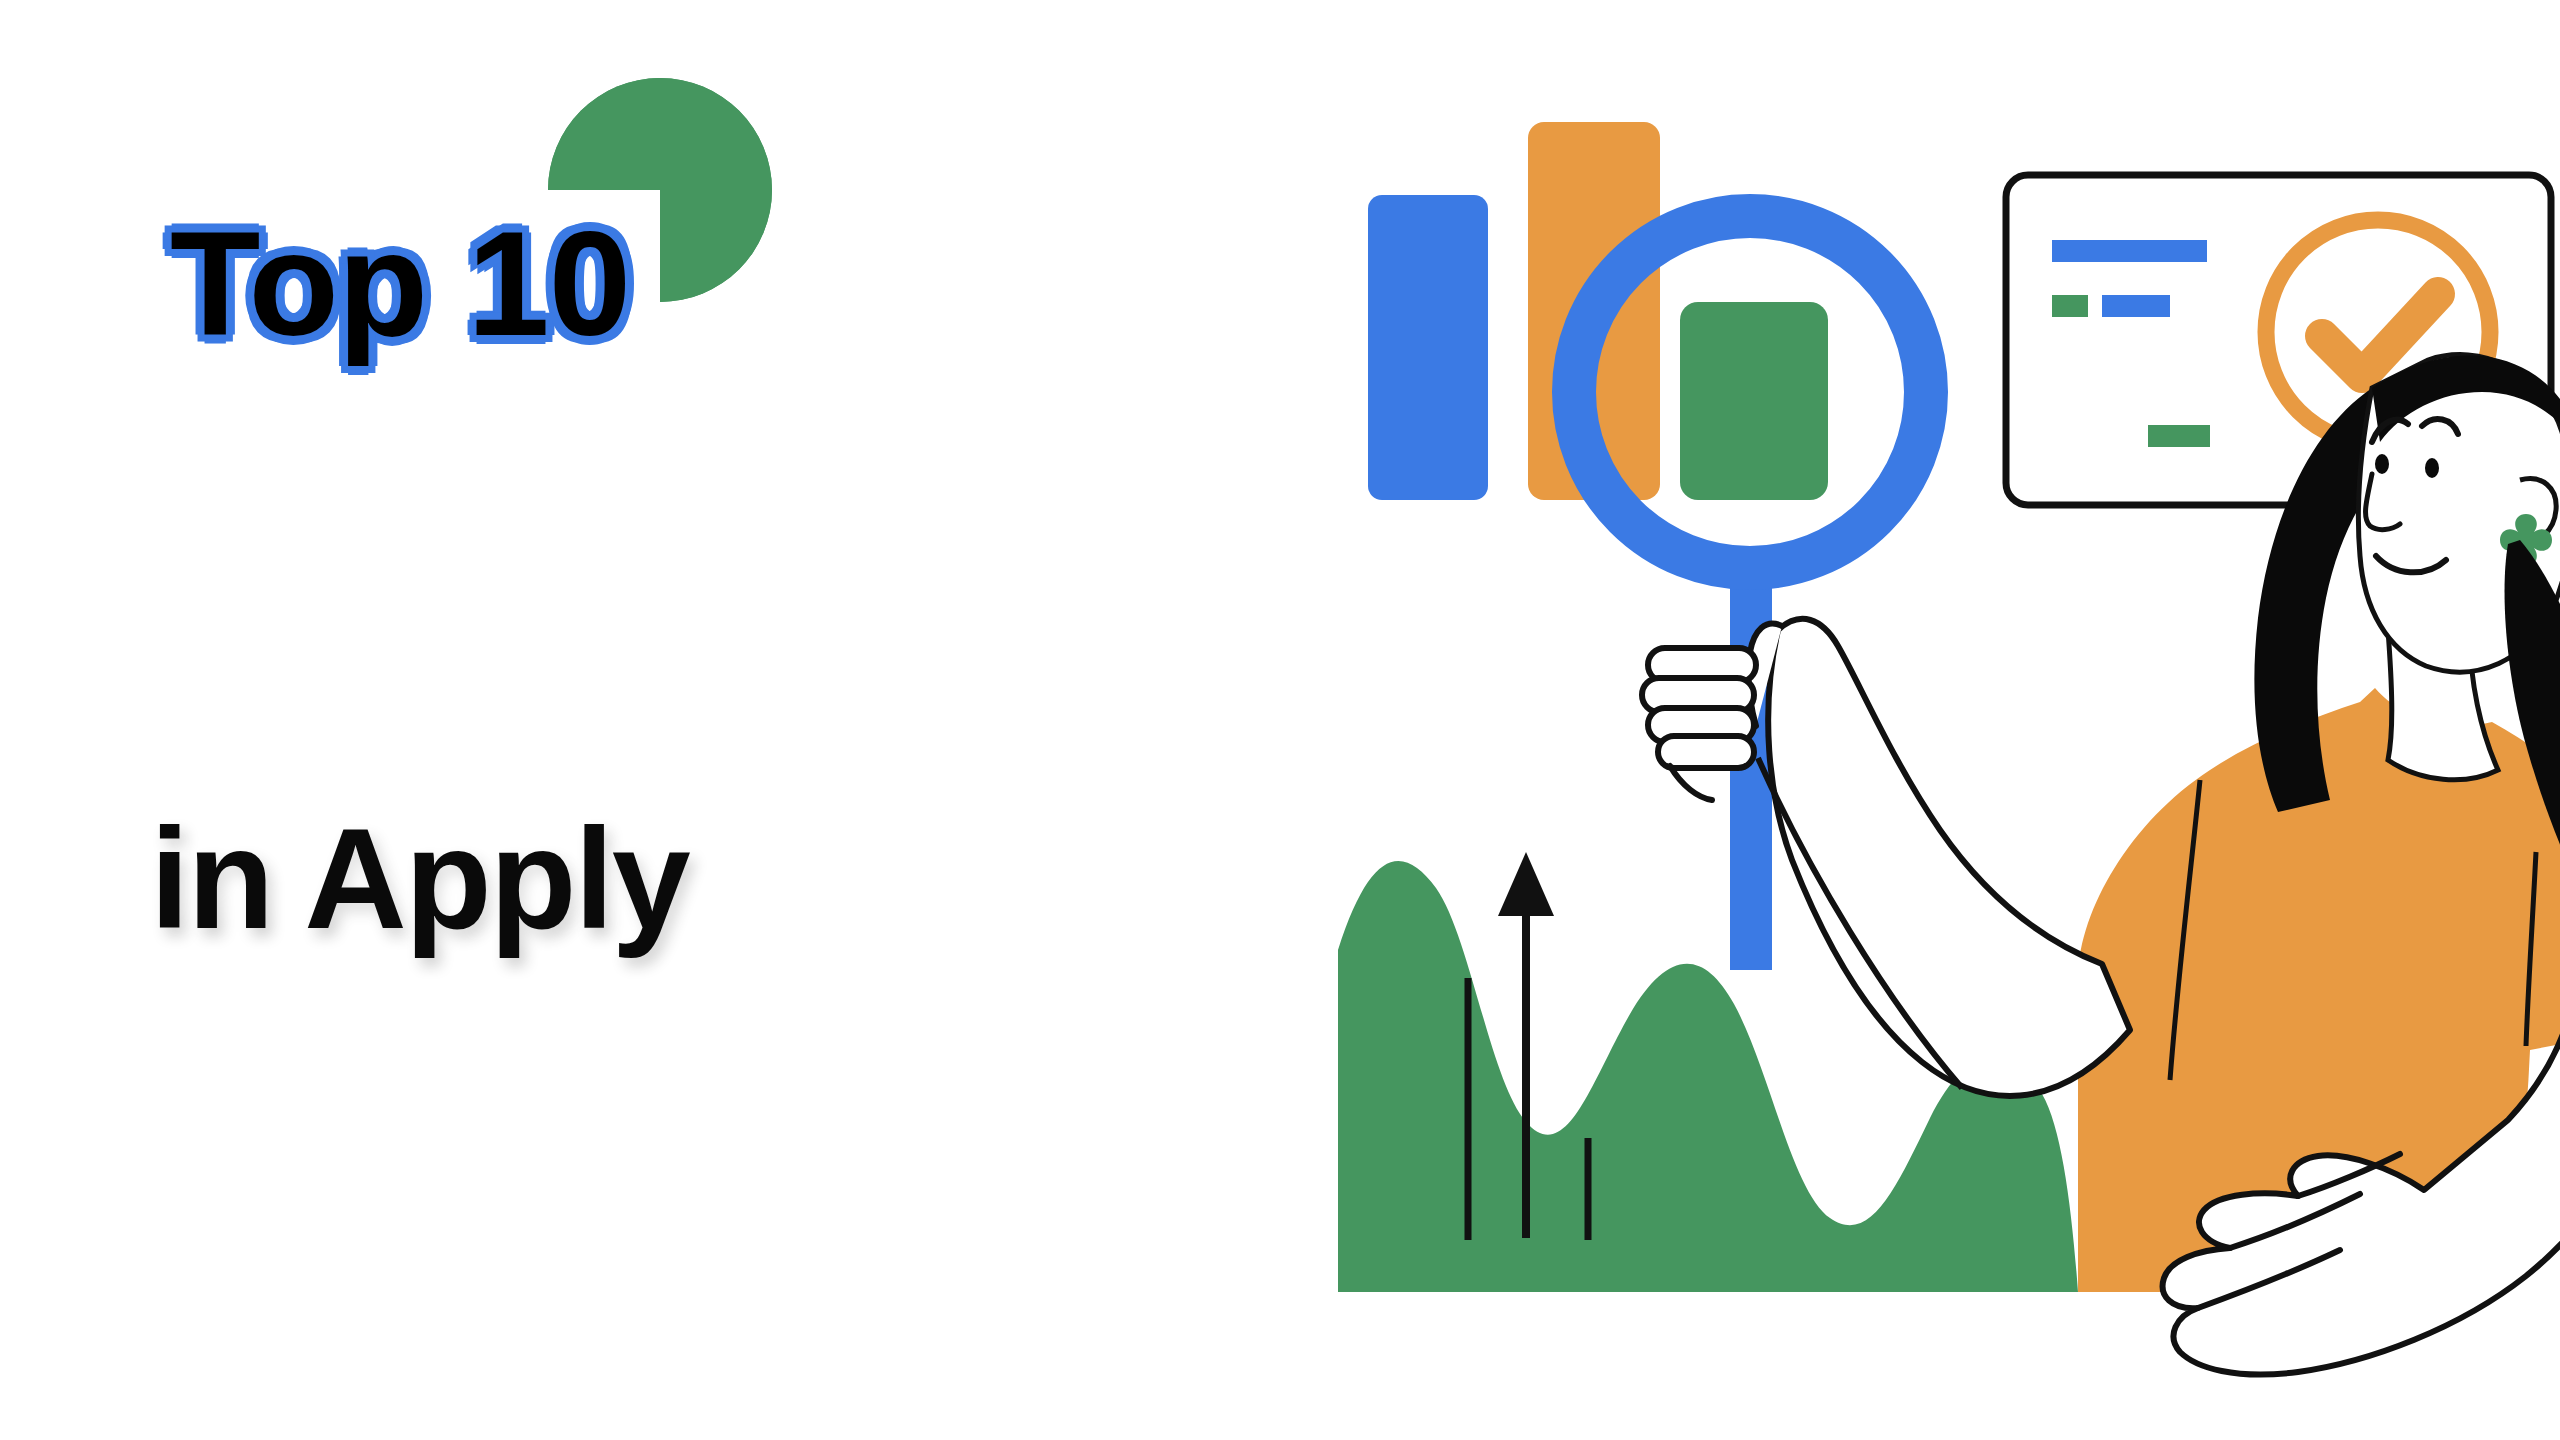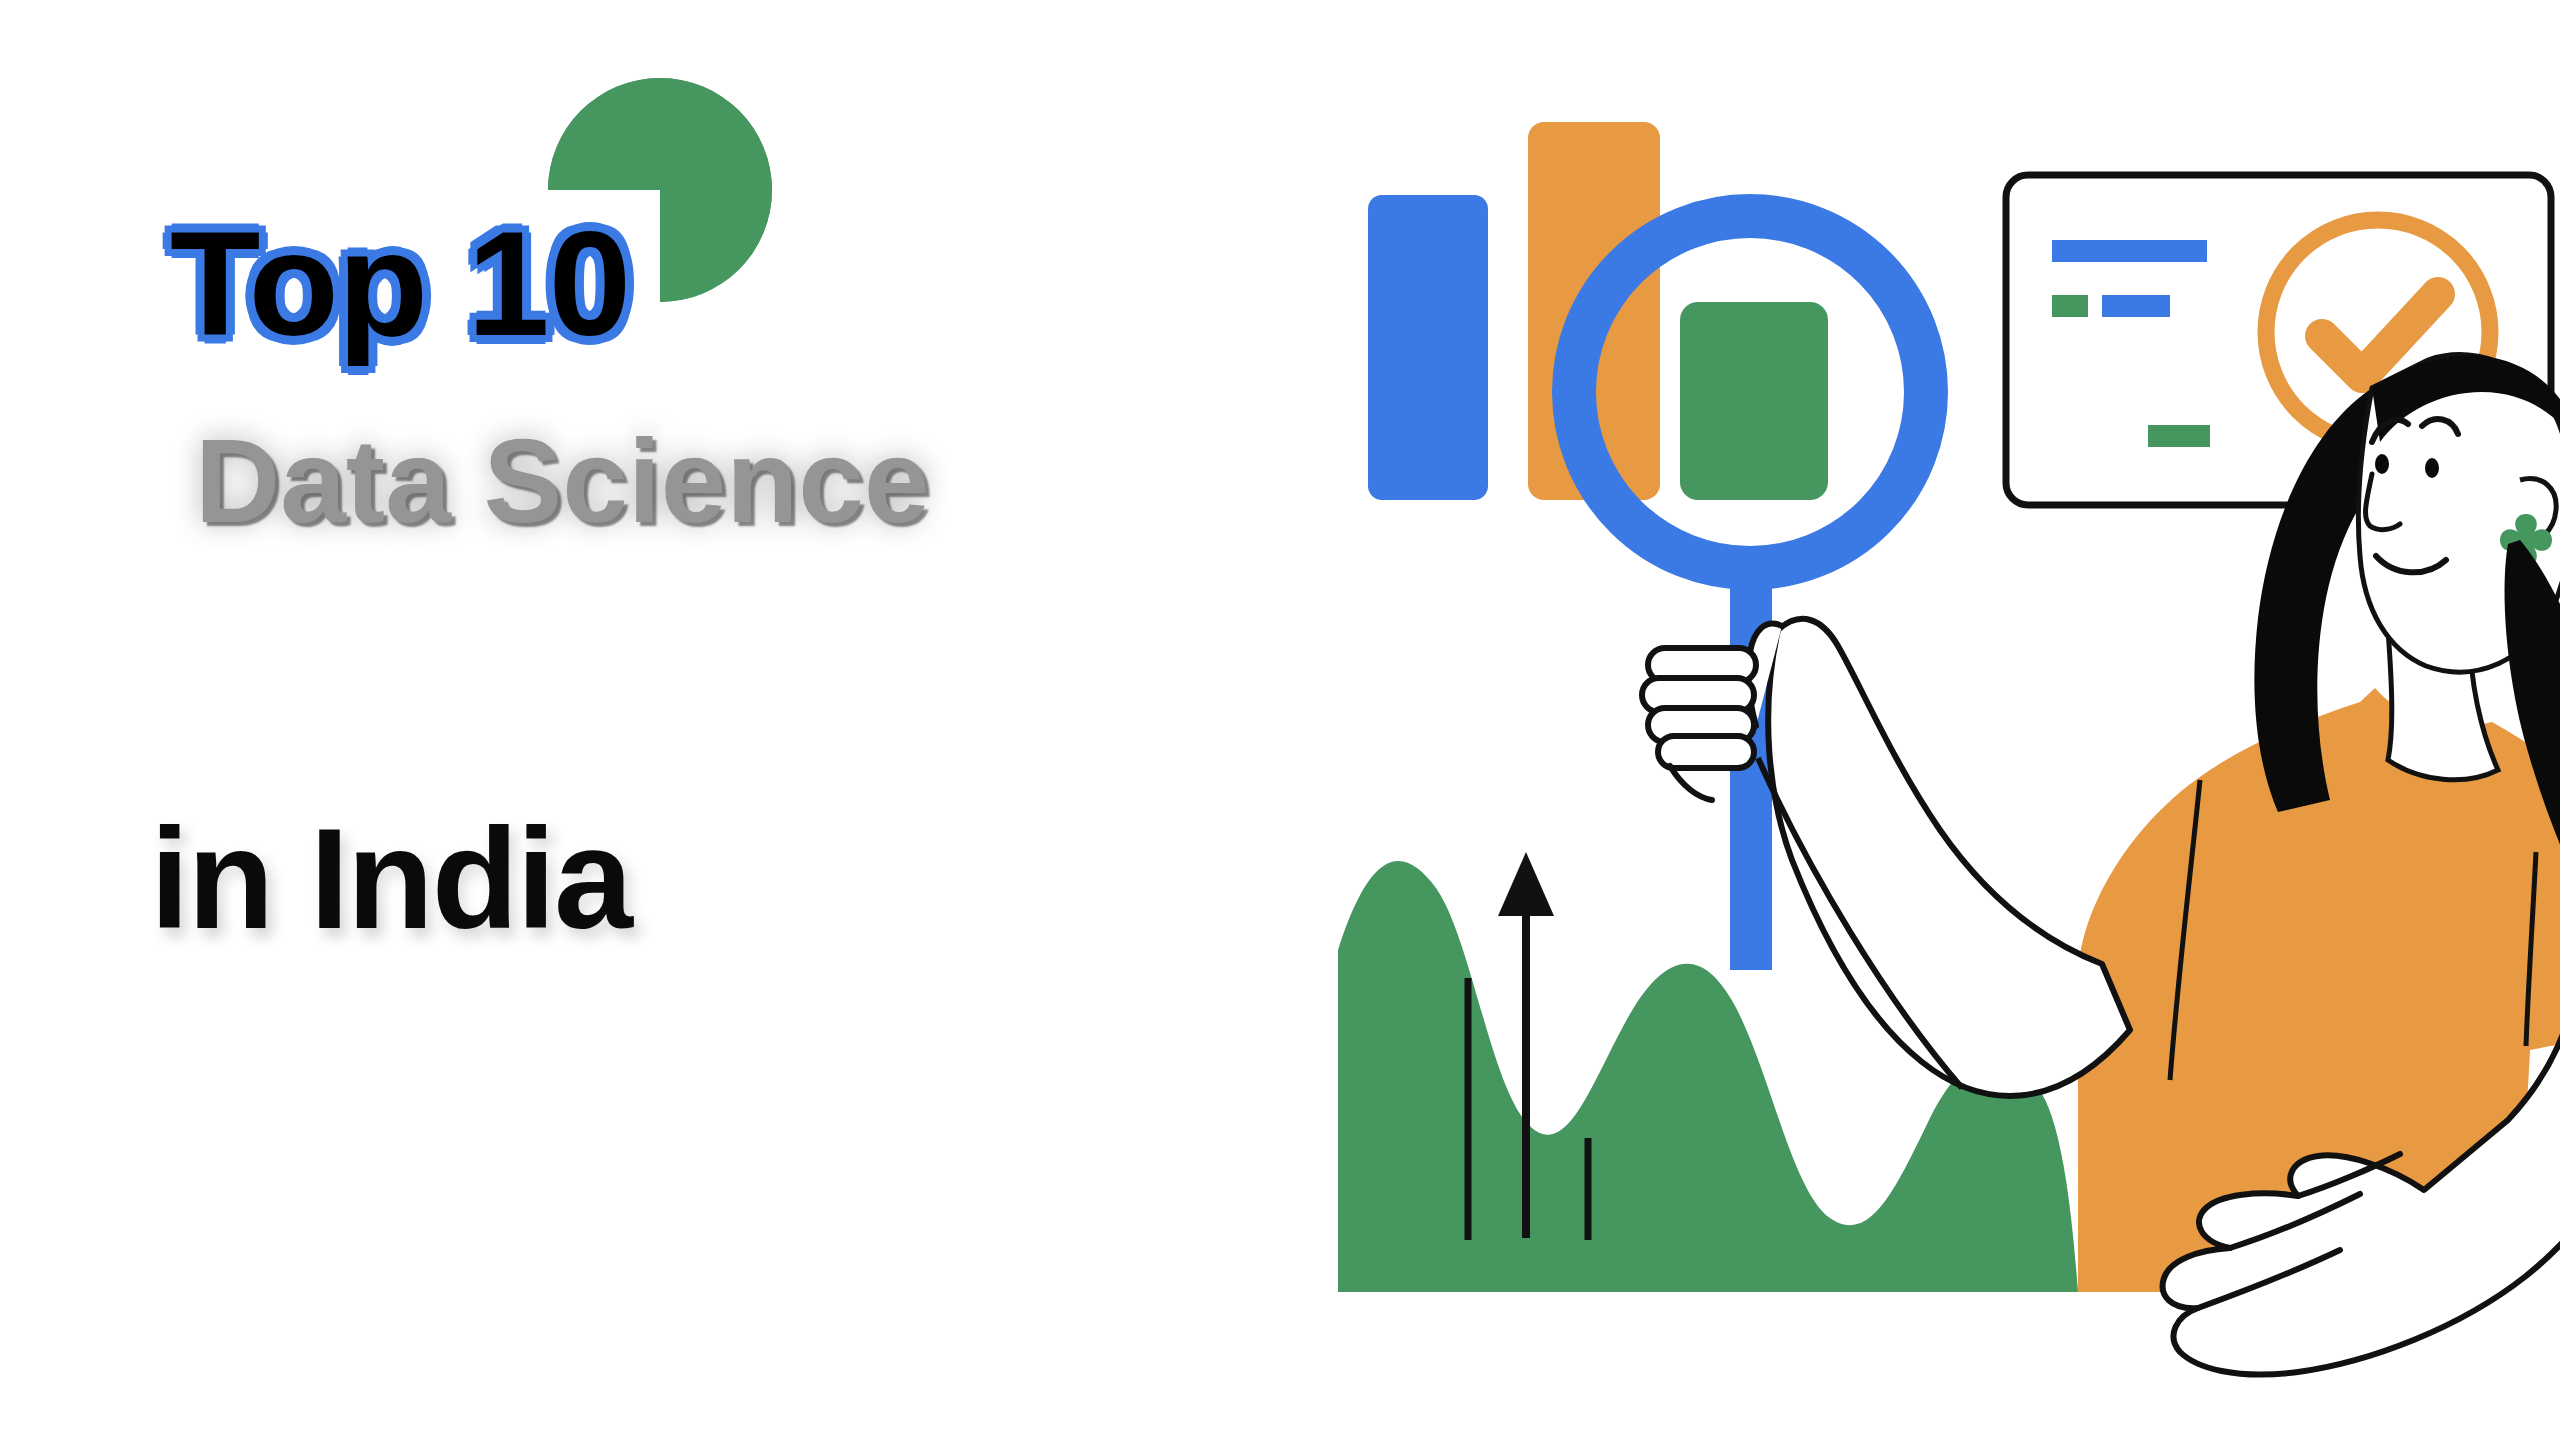--- a/index.html
+++ b/index.html
@@ -133,24 +133,23 @@
       <rect x="0" y="112" width="112" height="112" fill="#ffffff"></rect>
       <path d="M0 112 A112 112 0 0 1 112 0 L112 112 Z" fill="#45965f"></path>
     </svg>
   </div>
 
   <div id="headline-block">
     <div id="text-glow"></div>
 
     <div class="hl-line" id="line-top10">Top 10</div>
 
-    <div class="hl-line" id="line-datascience">Data Science</div>
-
-
-    <div class="hl-line" id="line-india">in India</div>
+
+
+    <div class="hl-line" id="line-india">in Apply</div>
   </div>
 
   <div id="illustration">
     <svg viewBox="0 0 1230 1370" width="1230" height="1370" aria-hidden="true">
 
       <g>
         <rect x="38" y="125" width="120" height="305" rx="14" fill="#3b7ae4"></rect>
         <rect x="198" y="52" width="132" height="378" rx="16" fill="#e89a42"></rect>
         <rect x="350" y="232" width="148" height="198" rx="18" fill="#45965f"></rect>
       </g>

